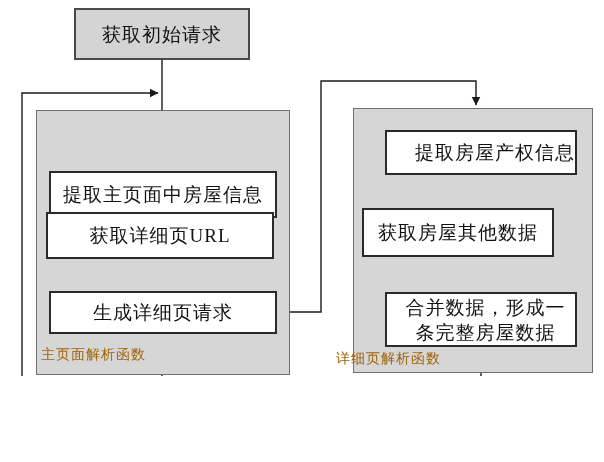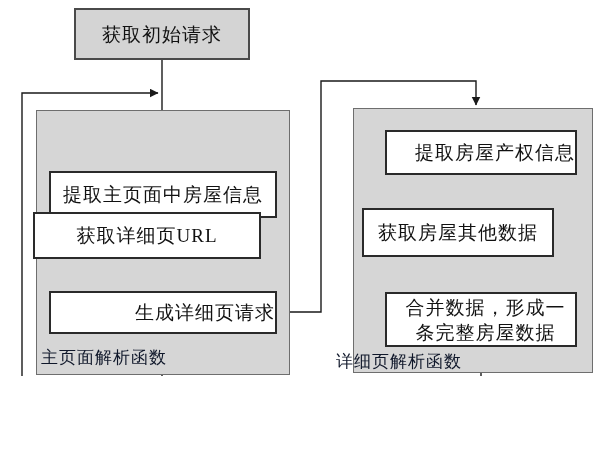--- a/index.html
+++ b/index.html
@@ -29,23 +29,23 @@
     box-sizing:border-box;
     background:#d6d6d6;
     border:1px solid #6e6e6e;
   }
   .inner-node{
     background:#ffffff;
     border:2px solid #2a2a2a;
   }
   .group-label{
     position:absolute;
-    font-size:17px;
+    font-size:14px;
     letter-spacing:1px;
-    color:#0f172a;
+    color:#a16207;
     white-space:nowrap;
   }
   #wires{position:absolute;left:0;top:0;width:604px;height:462px;pointer-events:none;}
   .prewrap{white-space:pre-line;}
   #pipeline-box{
     font-family:"DejaVu Sans Mono","Liberation Mono",monospace;
     letter-spacing:4px;
     font-size:20px;
   }
   #watermark{
@@ -93,25 +93,25 @@
   <div class="node gray-node" style="left:74px;top:8px;width:176px;height:52px;">
     <span>获取初始请求</span>
   </div>
 
   <div class="container-box" style="left:36px;top:110px;width:254px;height:265px;"></div>
 
   <div class="node inner-node" style="left:49px;top:132px;width:228px;height:47px;margin-top:39px;">
     <span>提取主页面中房屋信息</span>
   </div>
 
-  <div class="node inner-node" style="left:33px;top:212px;width:228px;height:47px;text-align:center;">
+  <div class="node inner-node" style="left:46px;top:212px;width:228px;height:47px;text-align:center;">
     <span>获取详细页URL</span>
   </div>
 
-  <div class="node inner-node" style="left:49px;top:291px;width:228px;height:43px;justify-content:flex-end;">
+  <div class="node inner-node" style="left:49px;top:291px;width:228px;height:43px;">
     <span>生成详细页请求</span>
   </div>
 
   <div class="group-label" style="left:41px;top:346px;">主页面解析函数</div>
 
   <div class="container-box" style="left:353px;top:108px;width:240px;height:265px;"></div>
 
   <div class="node inner-node" style="left:385px;top:130px;width:192px;height:45px;justify-content:flex-end;">
     <span>提取房屋产权信息</span>
   </div>

